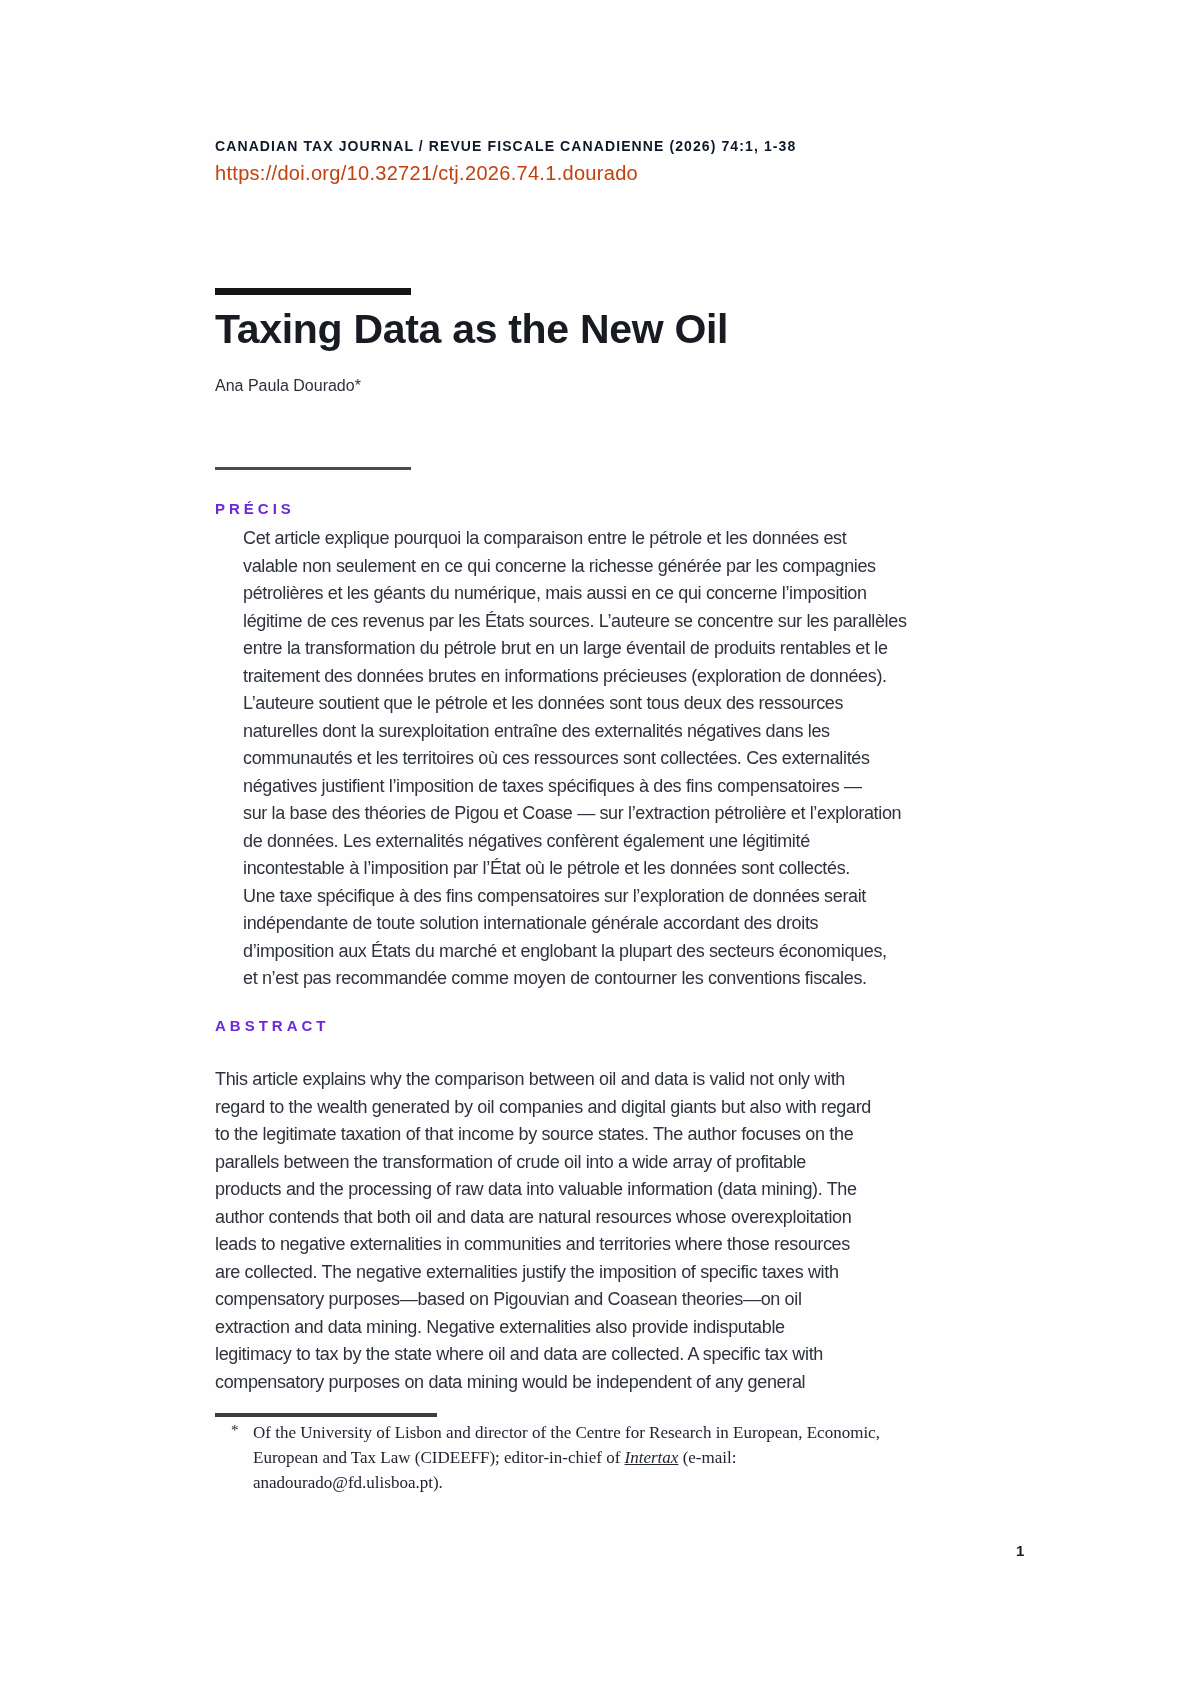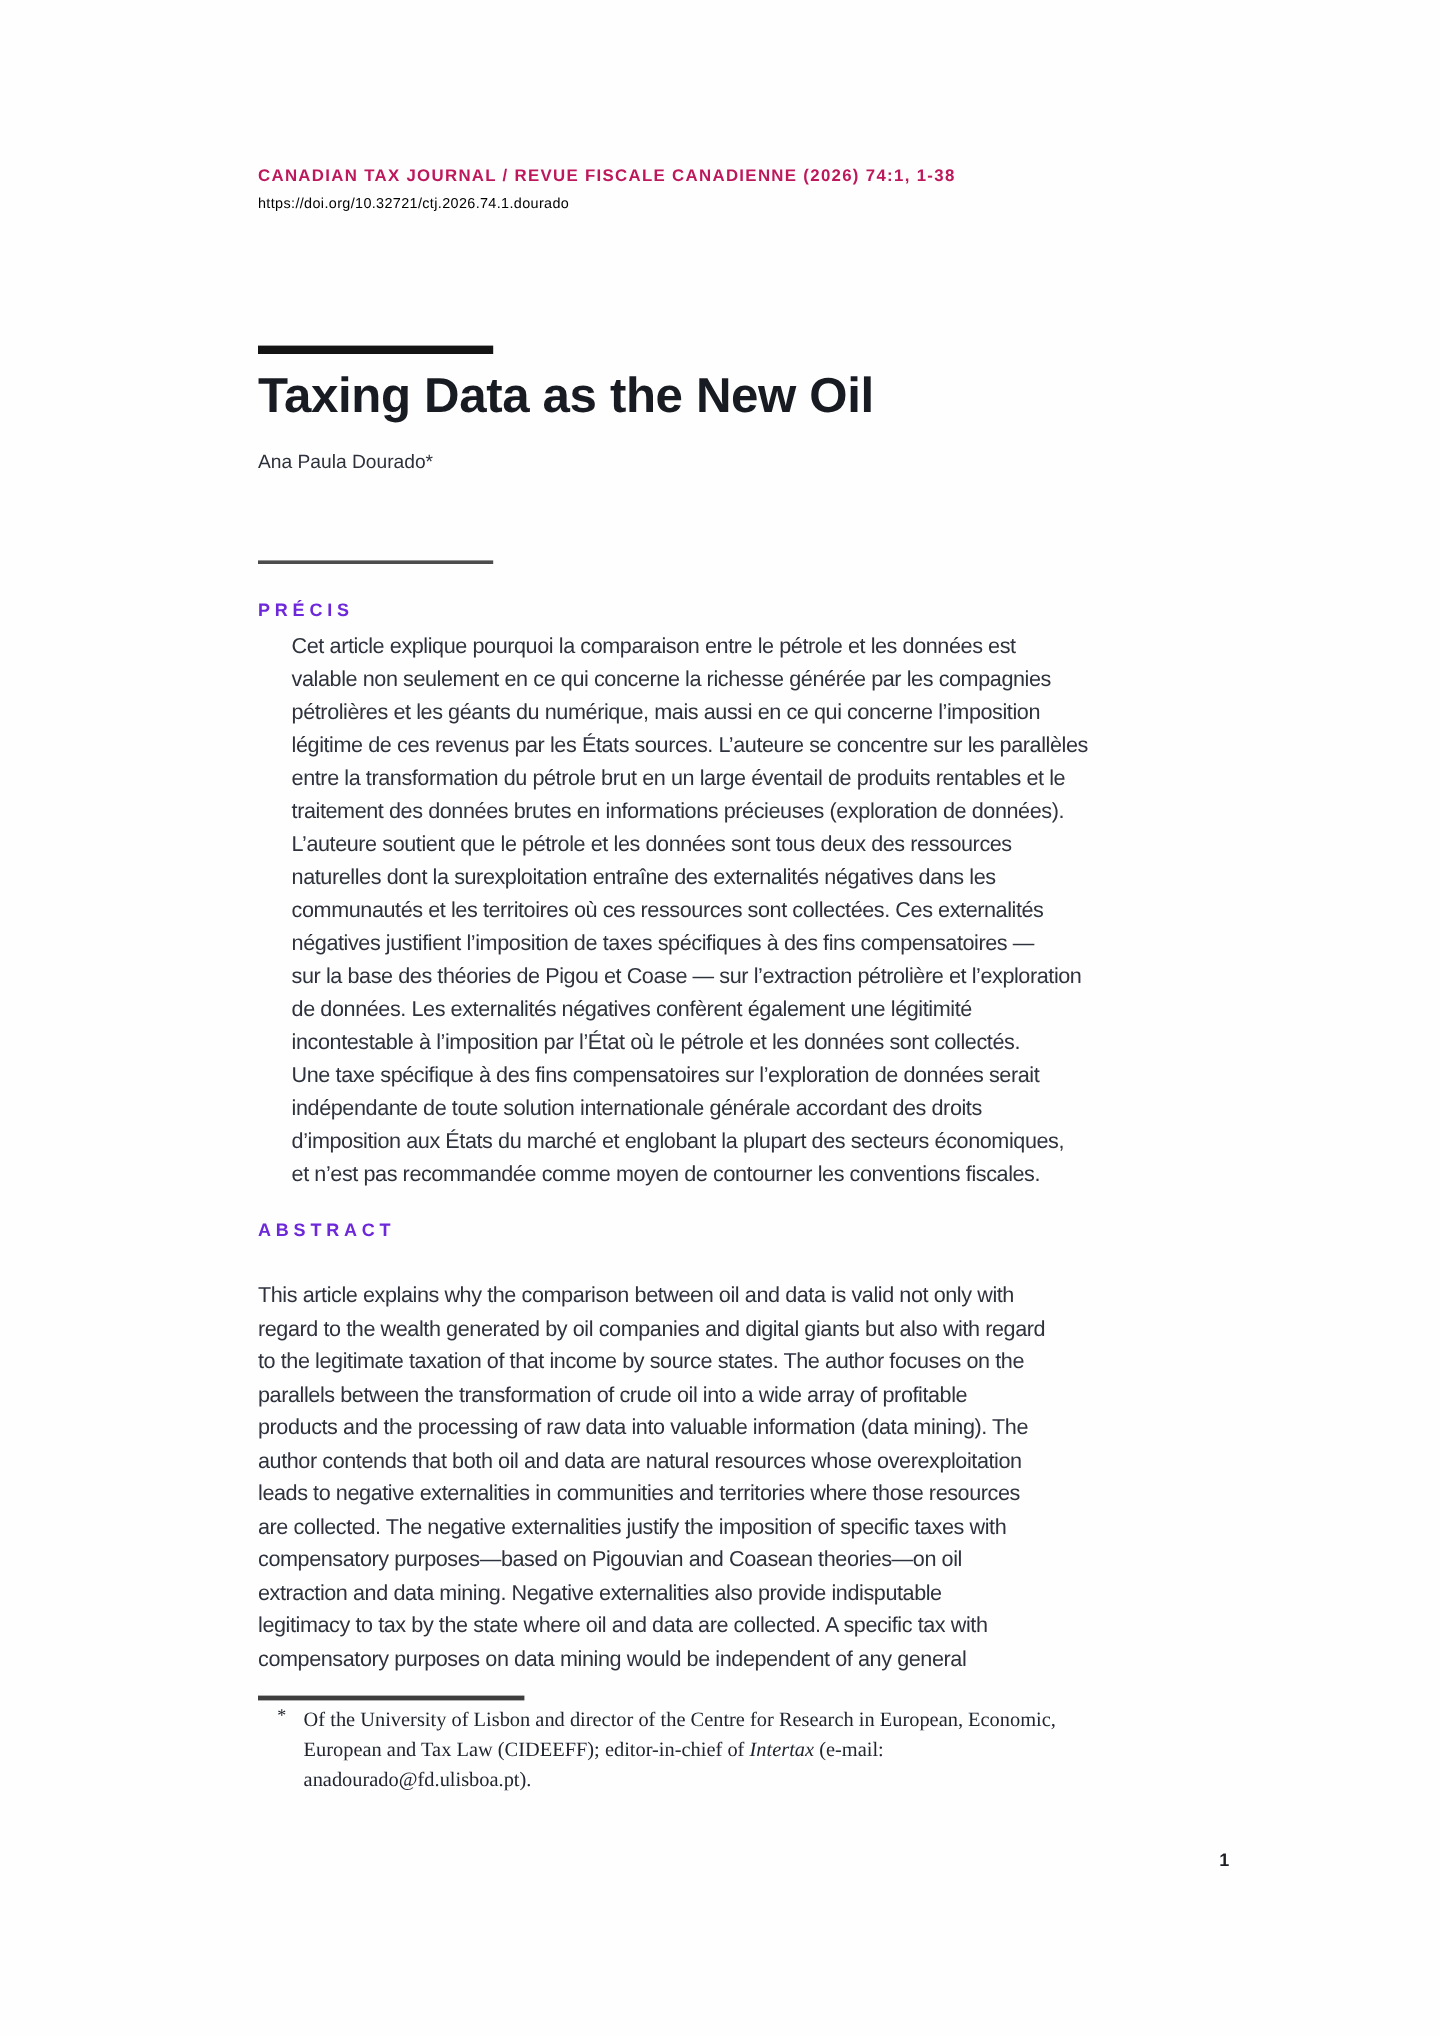--- a/index.html
+++ b/index.html
@@ -17,29 +17,29 @@
     color: #2e323c;
     overflow: hidden;
   }
   .journal-line {
     position: absolute;
     left: 215px;
     top: 138px;
     font-size: 14px;
     font-weight: bold;
     letter-spacing: 1.1px;
-    color: #be185d;
+    color: #0f172a;
   }
   .doi {
     position: absolute;
     left: 215px;
     top: 162px;
-    font-size: 12px;
+    font-size: 20px;
     letter-spacing: 0.3px;
-    color: #000000;
+    color: #c2410c;
     text-decoration: none;
     cursor: pointer;
   }
   .title-bar {
     position: absolute;
     left: 215px;
     top: 288px;
     width: 196px;
     height: 7px;
     background: #141414;
@@ -108,21 +108,21 @@
     font-size: 17px;
     line-height: 25px;
     color: #20252f;
   }
   .fn-marker {
     position: absolute;
     left: -22px;
     top: -2px;
     font-size: 15px;
   }
-  .footnote .it { font-style: italic; }
+  .footnote .it { font-style: italic; text-decoration: underline; }
   .page-number {
     position: absolute;
     left: 1016px;
     top: 1542px;
     font-size: 15px;
     font-weight: bold;
     color: #1c1f26;
   }
 </style>
 </head>

